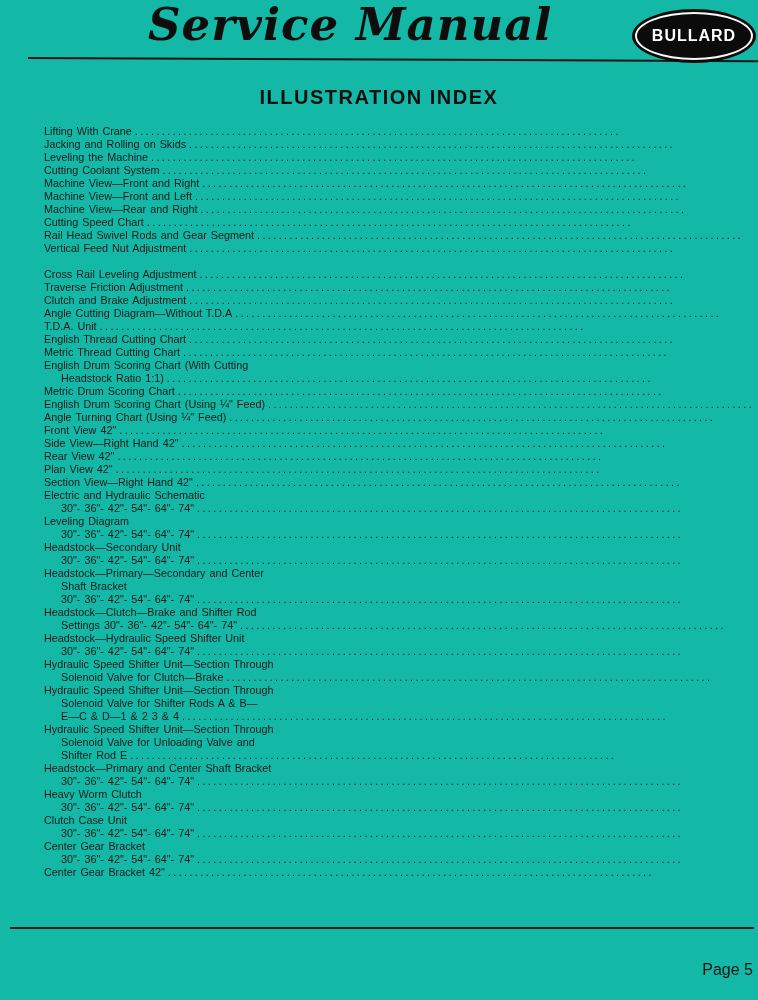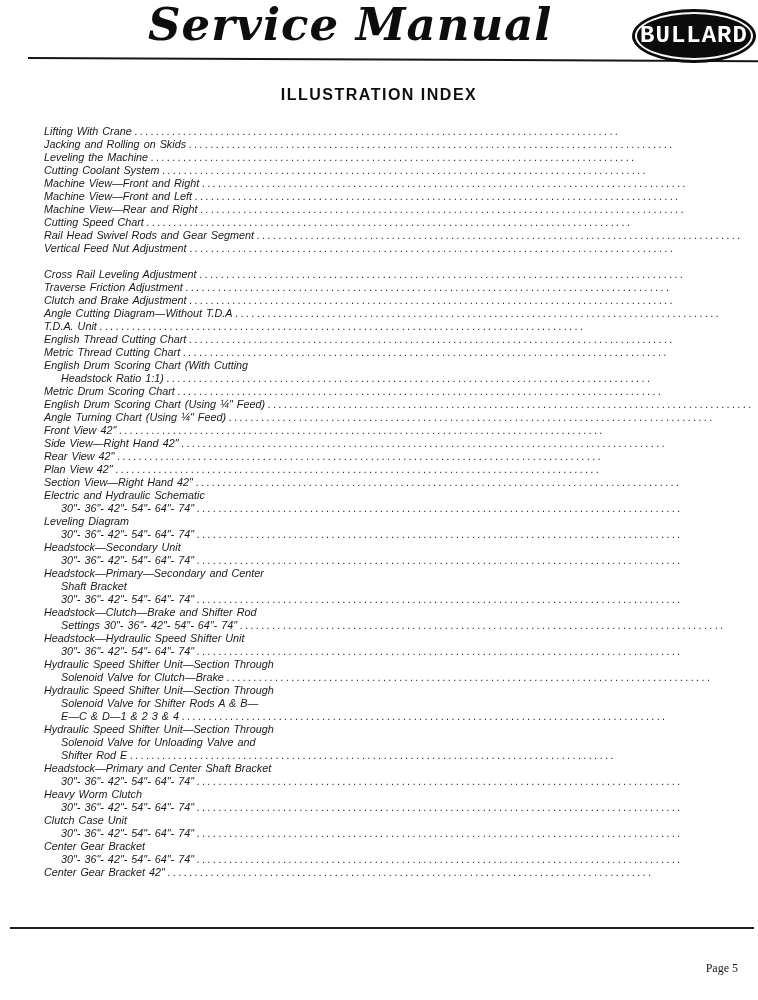--- a/index.html
+++ b/index.html
@@ -1,19 +1,19 @@
 <!DOCTYPE html>
 <html><head>
 <meta charset="utf-8">
 <style>
   html,body{margin:0;padding:0;}
   body{background:#d9d7d2;}
   .page{
     position:relative;width:758px;height:1000px;margin:0 auto;
-    background:#ffffff;overflow:hidden;
+    background:#14b8a6;overflow:hidden;
     font-family:"Liberation Sans","DejaVu Sans",sans-serif;color:#1a1a1a;
   }
   .script-title{
     position:absolute;top:-2px;left:148px;margin:0;
     font-family:"DejaVu Serif","Liberation Serif",serif;
     font-style:italic;font-weight:700;font-size:45px;letter-spacing:1px;color:#0d0d0d;
     white-space:nowrap;
   }
   .header-rule{
     position:absolute;left:28px;top:57px;width:730px;height:2px;background:#161616;
@@ -21,43 +21,43 @@
   }
   .logo{
     position:absolute;left:632px;top:9px;width:124px;height:54px;
     background:#0b0b0b;border-radius:50%;
     display:flex;align-items:center;justify-content:center;z-index:2;
   }
   .logo::after{
     content:"";position:absolute;inset:3px;border:2px solid #f9f8f4;border-radius:50%;
   }
   .logo-text{
-    color:#ffffff;font-weight:bold;font-size:24px;letter-spacing:1px;line-height:1;font-family:Liberation Mono, monospace;
+    color:#ffffff;font-weight:bold;font-size:16px;letter-spacing:1px;line-height:1;
   }
   .index-title{
     position:absolute;top:86px;left:0;width:758px;margin:0;text-align:center;
-    font-size:16px;font-weight:bold;letter-spacing:1.5px;color:#0f0f0f;
+    font-size:20px;font-weight:bold;letter-spacing:1.5px;color:#0f0f0f;
   }
   .columns{
-    position:absolute;top:112px;left:44px;width:688px;display:flex;align-items:flex-end;font-style:italic;
+    position:absolute;top:112px;left:44px;width:688px;display:flex;align-items:flex-end;
   }
   .col{font-size:10.8px;line-height:13px;word-spacing:1px;}
   .col.left{flex:0 0 320px;}
   .col.right{flex:1 1 auto;min-width:0;}
   .page-label{text-align:right;padding-right:2px;font-size:10.8px;line-height:13px;}
   .line{display:flex;align-items:baseline;}
   .line.indent{padding-left:17px;}
   .txt{white-space:nowrap;flex:0 0 auto;}
   .leader{
     flex:1 1 auto;min-width:0;overflow:hidden;white-space:nowrap;
     letter-spacing:2.4px;padding:0 3px;color:#1c1c1c;
   }
   .pg{flex:0 0 auto;min-width:50px;text-align:right;white-space:nowrap;}
   .bottom-rule{position:absolute;left:10px;top:927px;width:744px;height:2px;background:#1d1d1d;}
-  .footer-page{position:absolute;top:961px;right:20px;font-size:12px;color:#161616;font-family:Liberation Serif, serif;}
+  .footer-page{position:absolute;top:961px;right:5px;font-size:16px;color:#161616;}
 </style>
 </head>
 <body>
 
 <div class="page">
   <h1 class="script-title">Service Manual</h1>
   <div class="header-rule"></div>
   <div class="logo">
     <span class="logo-text">BULLARD</span>
   </div>

